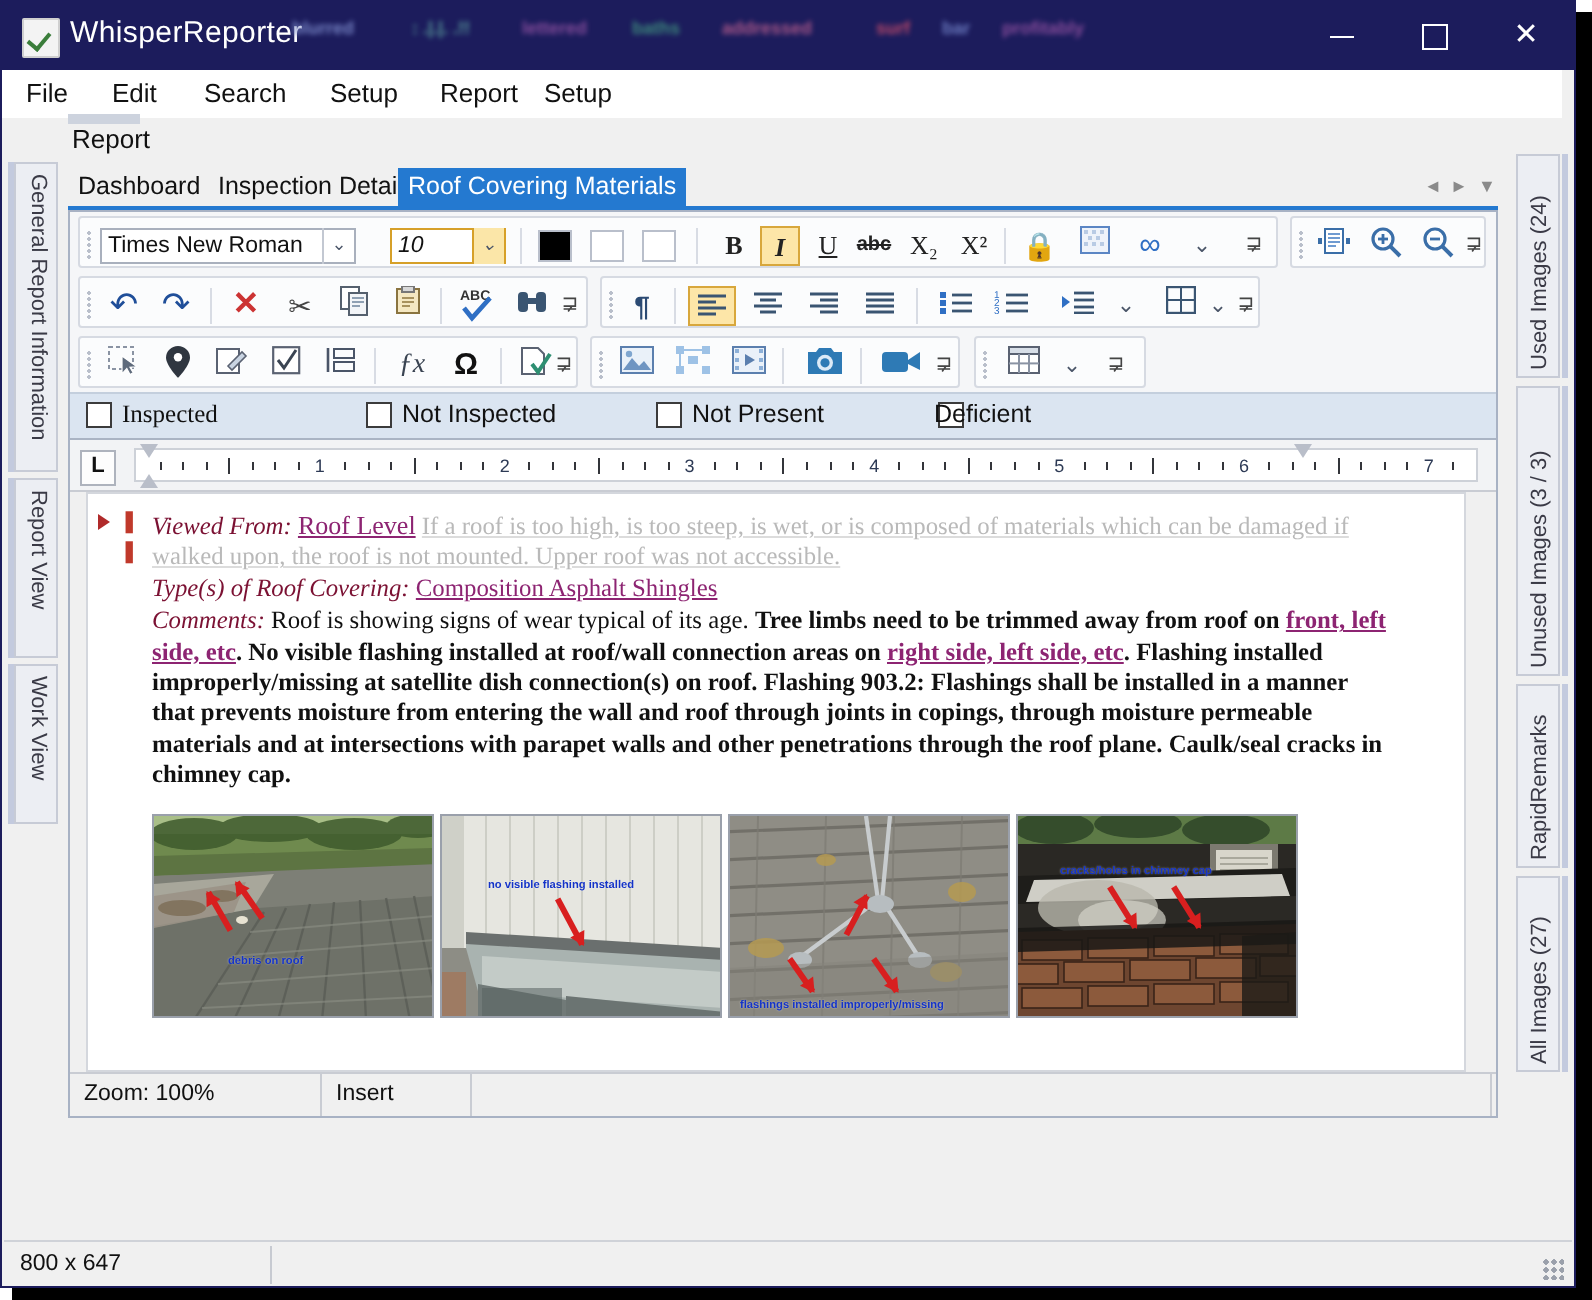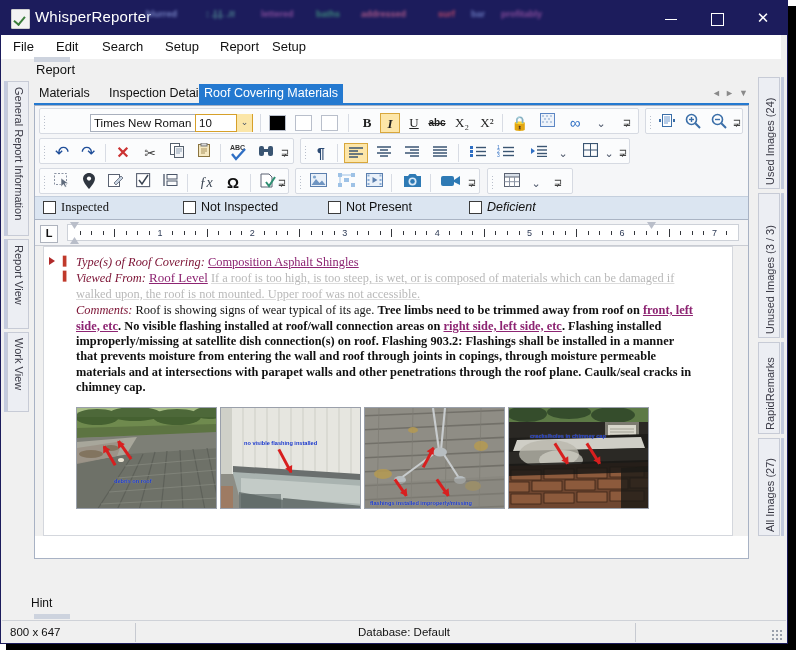--- a/index.html
+++ b/index.html
@@ -45,21 +45,21 @@
   .editor{position:absolute;left:33px;top:104px;width:715px;height:454px;background:#fff;border:1px solid #a8b2c4;box-sizing:border-box;}
   .toolbar-area{position:absolute;left:0;top:0;width:713px;height:90px;background:#f5f6f8;}
   .trow{position:absolute;left:0;width:713px;height:30px;}
   .tgroup{position:absolute;top:2px;height:26px;border:1px solid #d6dae2;background:#fbfcfd;border-radius:2px;box-sizing:border-box;}
   .grip{position:absolute;left:3px;top:6px;width:3px;height:15px;
      background-image:radial-gradient(#b9bfcb 45%,transparent 46%);background-size:3px 3px;}
   .tbtn{position:absolute;top:4px;height:20px;line-height:20px;text-align:center;color:#1f4e99;font-size:13px;}
   .sep{position:absolute;top:5px;width:1px;height:18px;background:#d8dce4;}
   .combo{position:absolute;top:5px;height:18px;background:#fff;border:1px solid #a9b0bd;box-sizing:border-box;font-size:11.5px;line-height:17px;padding-left:3px;color:#111;}
   .combo .arw{position:absolute;right:0;top:-1px;width:15px;height:18px;border-left:1px solid #c3c8d2;text-align:center;line-height:17px;color:#4a5568;font-size:9px;}
-  .combo.gold{border:1px solid #d6a029;}
+  .combo.gold{border:1px solid #d6a029;font-style:italic;}
   .combo.gold .arw{background:#fbe6a8;border-left:1px solid #d6a029;}
   .swatch{position:absolute;top:6px;width:17px;height:16px;border:1px solid #b9bfcb;box-sizing:border-box;}
   .fmtbtn{position:absolute;top:4px;width:20px;height:20px;line-height:20px;text-align:center;font-size:13px;color:#222;}
   .fmtbtn.on{background:#fde6a8;border:1px solid #d8a73c;box-sizing:border-box;}
 
   
   .chkrow{position:absolute;left:0;top:90px;width:713px;height:24px;background:#dbe5f1;border-top:1px solid #c4cfdd;border-bottom:1px solid #aab4c4;box-sizing:border-box;}
   .chk{position:absolute;top:4px;width:13px;height:13px;background:#fff;border:1.4px solid #3b3b3b;box-sizing:border-box;}
   .chklbl{position:absolute;top:3px;font-size:12.5px;color:#111;}
 
@@ -137,21 +137,21 @@
     <div class="mi" style="left:94px;">Search</div>
     <div class="mi" style="left:157px;">Setup</div>
     <div class="mi" style="left:212px;">Report</div>
     <div class="mi" style="left:264px;">Setup</div>
   </div>
 
   <div class="tinytab"></div>
   <div class="reportlabel">Report</div>
 
   <div class="tabstrip">
-    <div class="tab" style="left:0px;">Materials</div>
+    <div class="tab" style="left:0px;">Dashboard</div>
     <div class="tab" style="left:70px;">Inspection Details</div>
     <div class="tab active" style="left:165px;">Roof Covering Materials</div>
   </div>
   <div class="tabline"></div>
   <div class="tabnav" style="left:710px;">◄</div>
   <div class="tabnav" style="left:723px;">►</div>
   <div class="tabnav" style="left:737px;">▼</div>
 
   <div class="vtab-accent" style="left:3px;top:80px;height:155px;"></div>
   <div class="vtab left" style="left:6px;top:80px;width:22px;height:155px;">
@@ -186,21 +186,21 @@
   </div>
   <div class="vtab-accent" style="left:780px;top:437px;height:98px;"></div>
 
   <div class="editor">
 
     <div class="toolbar-area">
 
       <div class="trow" style="top:0;">
         <div class="tgroup" style="left:4px;width:600px;">
           <div class="grip"></div>
-          <div class="combo" style="left:10px;width:140px;margin-left:40px;">
+          <div class="combo" style="left:10px;width:128px;">
             <span>Times New Roman</span>
             <span class="arw">⌄</span>
           </div>
           <div class="combo gold" style="left:155px;width:58px;">
             <span>10</span>
             <span class="arw">⌄</span>
           </div>
           <div class="sep" style="left:220px;"></div>
           <div class="swatch" style="left:229px;background:#000;"></div>
           <div class="swatch" style="left:255px;background:#fff;"></div>
@@ -535,21 +535,21 @@
     </div>
 
     <div class="chkrow">
       <div class="chk" style="left:8px;"></div>
       <div class="chklbl" style="left:26px;font-family:Liberation Serif, serif;">Inspected</div>
       <div class="chk" style="left:148px;"></div>
       <div class="chklbl" style="left:166px;">Not Inspected</div>
       <div class="chk" style="left:293px;"></div>
       <div class="chklbl" style="left:311px;">Not Present</div>
       <div class="chk" style="left:434px;"></div>
-      <div class="chklbl" style="left:452px;font-style:italic;">Deficient</div>
+      <div class="chklbl" style="left:432px;">Deficient</div>
     </div>
 
     <div class="rulerrow">
       <div class="tabstop">L</div>
       <div class="rulerband" id="rulerband">
           <div class="tick" style="left: 11.5517px; top: 6px; width: 1px; height: 4px;"></div>
           <div class="tick" style="left: 23.1034px; top: 6px; width: 1px; height: 4px;"></div>
           <div class="tick" style="left: 34.6552px; top: 6px; width: 1px; height: 4px;"></div>
           <div class="tick" style="left: 46.2069px; top: 4px; width: 1px; height: 8px;"></div>
           <div class="tick" style="left: 57.7586px; top: 6px; width: 1px; height: 4px;"></div>
@@ -613,27 +613,27 @@
 
     <div class="docwrap">
       <div class="page">
 
         <div class="caret" style="top:10px;"></div>
         <div class="bullet" style="top:7px;">❚</div>
         <div class="bullet" style="top:22px;">❚</div>
 
         <div class="doctext">
           <div>
-            <span class="ital">Type(s) of Roof Covering:</span>
-            <span class="ulink">Composition Asphalt Shingles</span>
-          </div>
-          <div>
             <span class="ital">Viewed From:</span>
             <span class="ulink" style="font-size:13px;">Roof Level</span>
             <span class="ghost">If a roof is too high, is too steep, is wet, or is composed of materials which can be  damaged if walked upon, the roof is not mounted. Upper roof was not accessible.</span>
+          </div>
+          <div>
+            <span class="ital">Type(s) of Roof Covering:</span>
+            <span class="ulink">Composition Asphalt Shingles</span>
           </div>
           <div style="margin-top:1px;">
             <span class="ital">Comments:</span><span> Roof is showing signs of wear typical of its age. </span><span class="bodybold">Tree limbs need to be trimmed away from roof on </span><span class="bodybold ulink">front, left side, etc</span><span class="bodybold">. No visible flashing installed at roof/wall connection areas on </span><span class="bodybold ulink">right side, left side, etc</span><span class="bodybold">. Flashing installed improperly/missing at satellite dish connection(s) on roof. Flashing 903.2: Flashings shall be installed in a manner that prevents moisture from entering the wall and roof through joints in copings, through moisture permeable materials and at intersections with parapet walls and other penetrations through the roof plane. Caulk/seal cracks in chimney cap.</span>
           </div>
         </div>
 
         <div class="imgrow">
 
           <div class="photo" style="left:0;">
             <svg width="141" height="102" viewBox="0 0 141 102" preserveAspectRatio="none">
@@ -791,28 +791,28 @@
               <path d="M112 60 L141 58 L141 102 L112 102 Z" fill="#1b1a17" opacity=".8"></path>
             </svg>
             <div class="arr" style="left:46px;top:34px;width:24px;transform:rotate(58deg);"></div>
             <div class="arr" style="left:78px;top:34px;width:24px;transform:rotate(58deg);"></div>
             <div class="ann" style="left:21px;top:25px;">cracks/holes in chimney cap</div>
           </div>
         </div>
       </div>
     </div>
 
-  </div>
-
-  <div class="hintbar">
-    <div class="hintlbl">Hint</div>
-    <div class="hintchip"></div>
-  </div>
+    <div class="efoot">
+      <div class="efcell" style="left:0;width:126px;">Zoom: 100%</div>
+      <div class="efcell" style="left:126px;width:75px;">Insert</div>
+      <div class="efcell" style="left:201px;width:510px;"></div>
+    </div>
+  </div>
+
 
   <div class="statusbar">
     <div class="stcell" style="left:0;width:66px;border-right:none;">800 x 647</div>
     <div class="stcell" style="left:66px;width:68px;"></div>
-    <div class="stcell" style="left:348px;width:286px;">Database: Default</div>
     <div class="stcell" style="left:634px;width:150px;border-right:none;"></div>
     <div class="gripdots"></div>
   </div>
 
 </div>
 
 </body></html>

